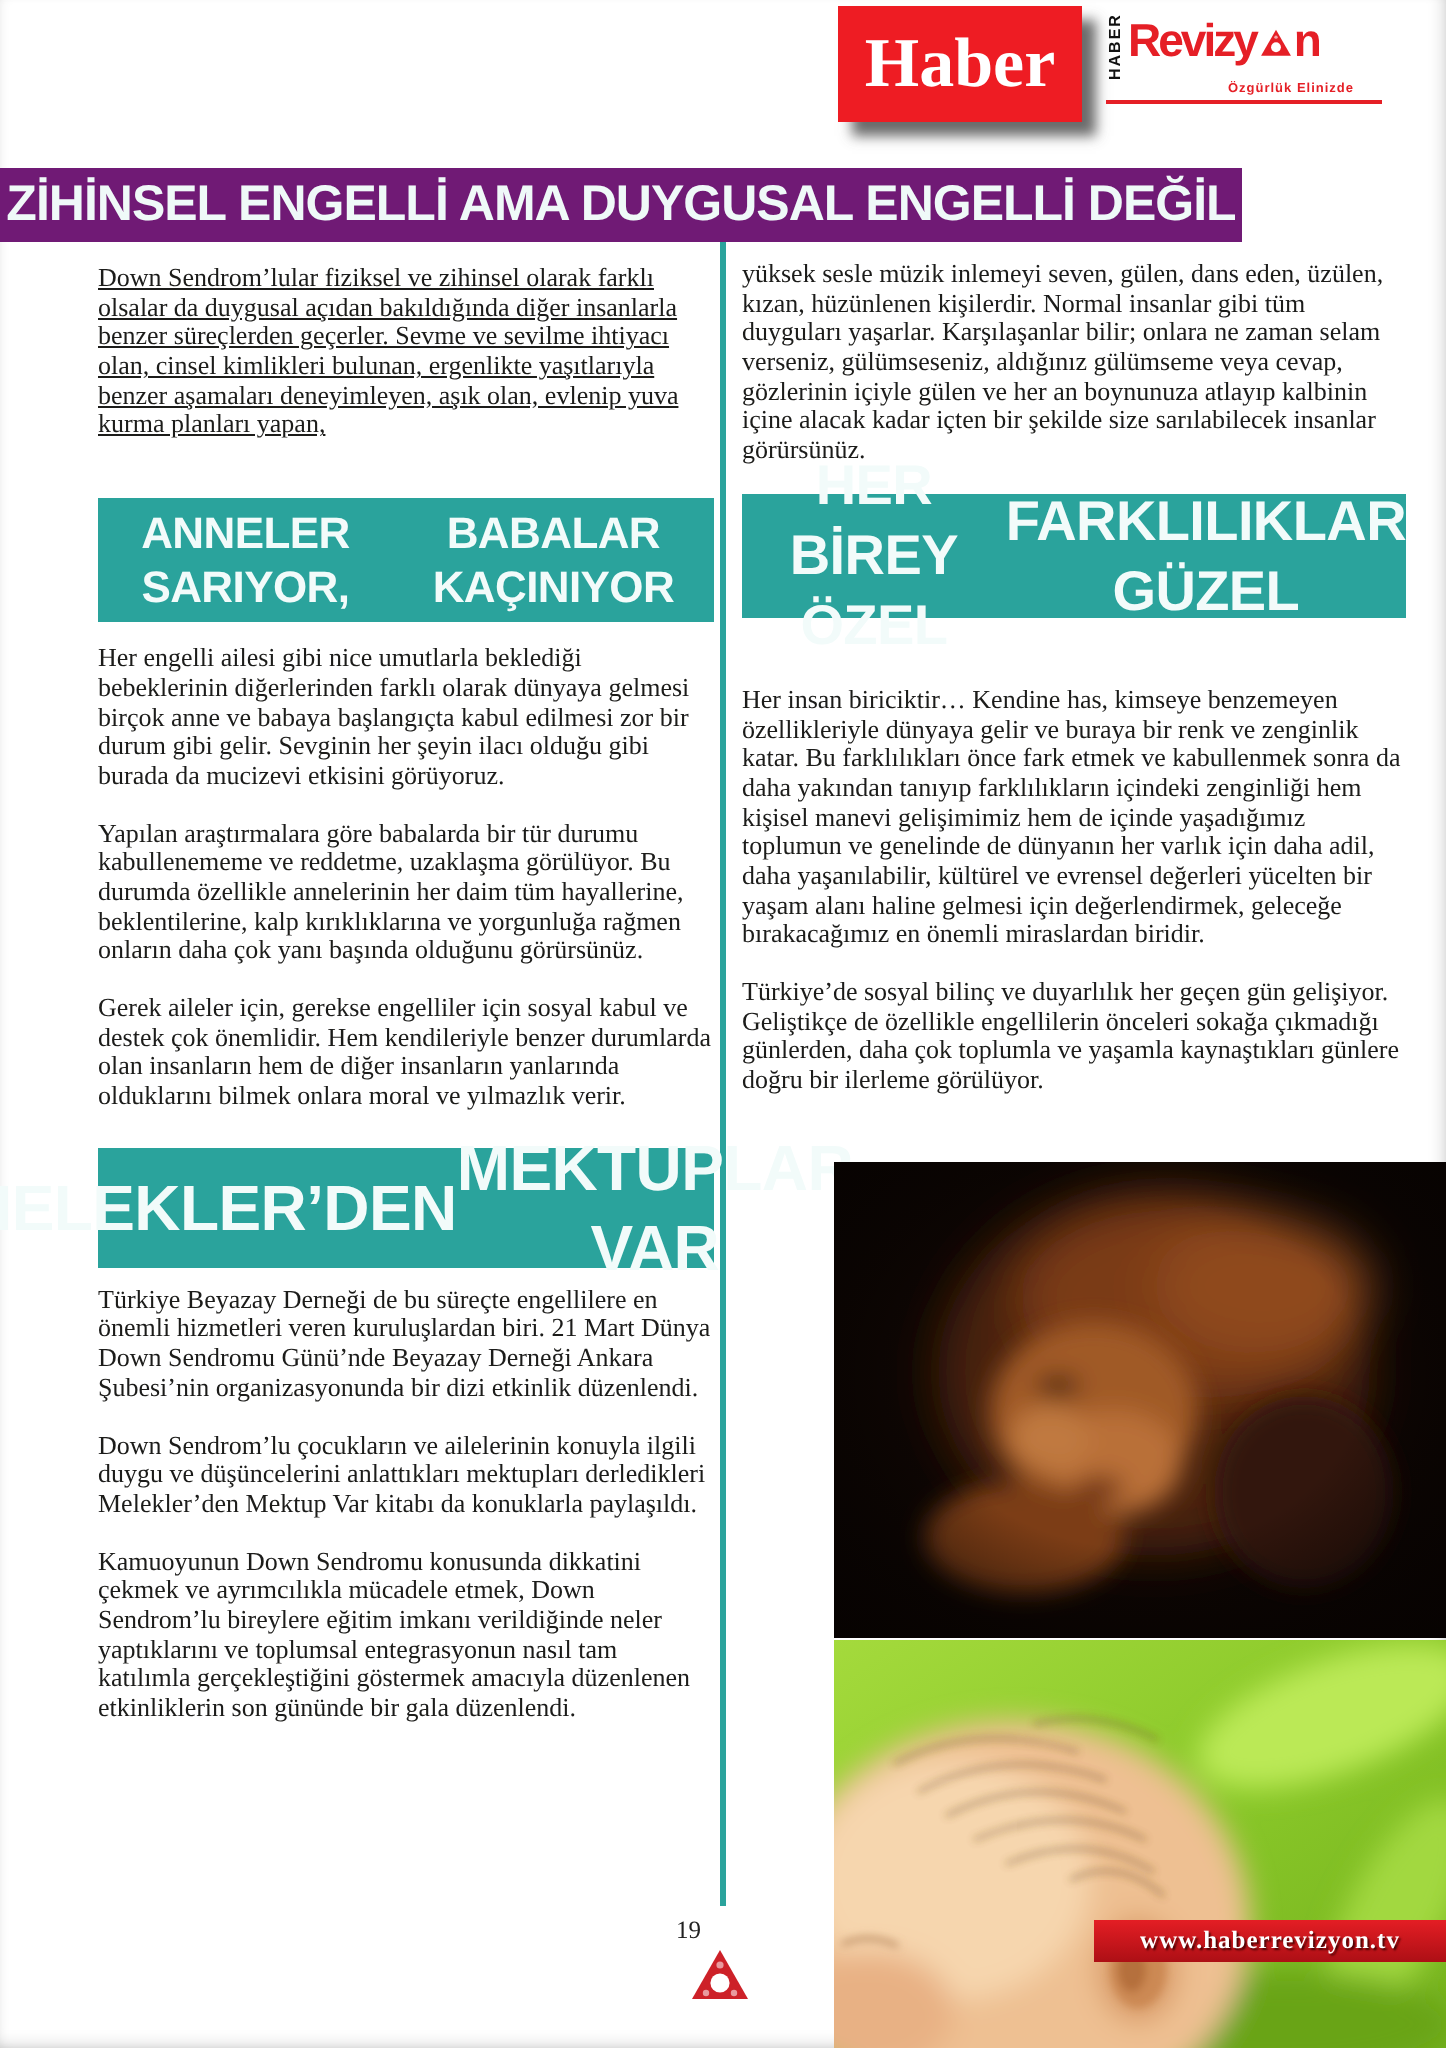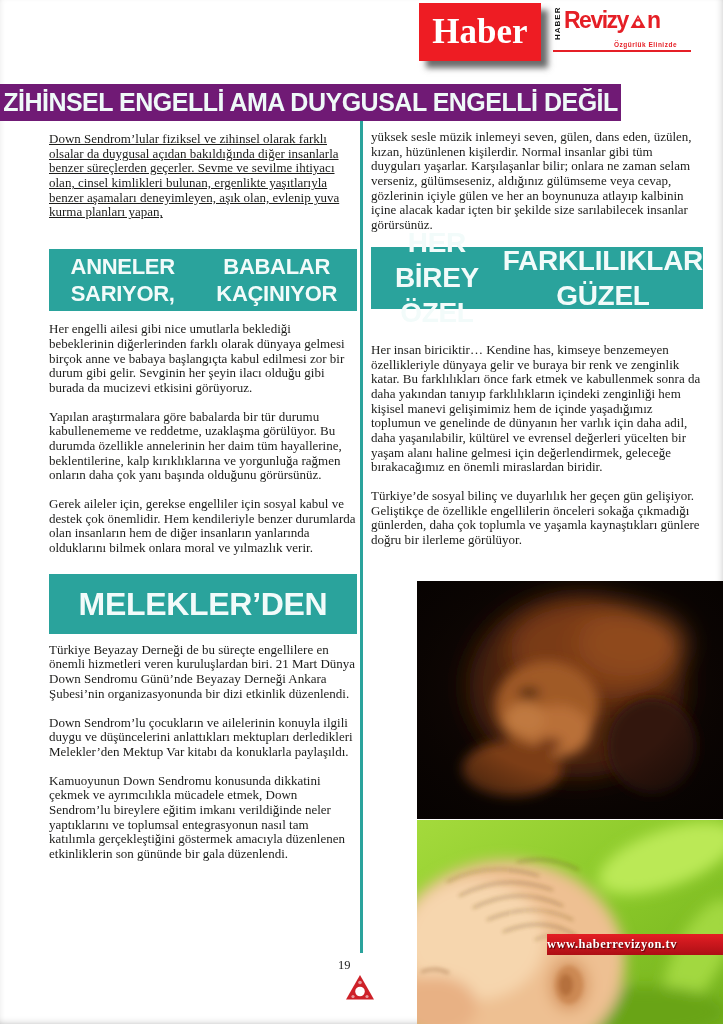--- a/index.html
+++ b/index.html
@@ -64,23 +64,23 @@
   .photo{position:absolute;display:block;}
   .photo-sepia{left:417px;top:581px;}
   .photo-green{left:417px;top:820px;}
   
   .page-num{
     position:absolute;left:338px;top:958px;width:44px;text-align:left;
     font-size:12.5px;color:#222;
   }
   .footer-logo{position:absolute;left:345px;top:974px;}
   .site-bar{
-    position:absolute;left:547px;top:934px;width:176px;height:21px;z-index:5;
+    position:absolute;left:547px;top:960px;width:176px;height:21px;z-index:5;
     background:linear-gradient(#e41e24,#ad0f15);
-    display:flex;align-items:center;justify-content:flex-start;
+    display:flex;align-items:center;justify-content:center;
     color:#fff;font-family:"Liberation Serif",serif;font-weight:bold;font-size:12.5px;
     letter-spacing:.5px;text-shadow:1px 1px 1px rgba(60,0,0,.9);
   }
 </style>
 </head>
 <body>
 
 <div class="page">
 
   <div class="haber-box">
@@ -116,20 +116,21 @@
     <div class="heading-box hb1">
       <span>ANNELER SARIYOR,</span>
       <span>BABALAR KAÇINIYOR</span>
     </div>
     <p>Her engelli ailesi gibi nice umutlarla beklediği bebeklerinin diğerlerinden farklı olarak dünyaya gelmesi birçok anne ve babaya başlangıçta kabul edilmesi zor bir durum gibi gelir. Sevginin her şeyin ilacı olduğu gibi burada da mucizevi etkisini görüyoruz.</p>
     <p>Yapılan araştırmalara göre babalarda bir tür durumu kabullenememe ve reddetme, uzaklaşma görülüyor. Bu durumda özellikle annelerinin her daim tüm hayallerine, beklentilerine, kalp kırıklıklarına ve yorgunluğa rağmen onların daha çok yanı başında olduğunu görürsünüz.</p>
     <p>Gerek aileler için, gerekse engelliler için sosyal kabul ve destek çok önemlidir. Hem kendileriyle benzer durumlarda olan insanların hem de diğer insanların yanlarında olduklarını bilmek onlara moral ve yılmazlık verir.</p>
 
     <div class="heading-box hb2">
       <span>MELEKLER’DEN</span>
+      <span>MEKTUPLAR VAR</span>
     </div>
     <p>Türkiye Beyazay Derneği de bu süreçte engellilere en önemli hizmetleri veren kuruluşlardan biri. 21 Mart Dünya Down Sendromu Günü’nde Beyazay Derneği Ankara Şubesi’nin organizasyonunda bir dizi etkinlik düzenlendi.</p>
     <p>Down Sendrom’lu çocukların ve ailelerinin konuyla ilgili duygu ve düşüncelerini anlattıkları mektupları derledikleri Melekler’den Mektup Var kitabı da konuklarla paylaşıldı.</p>
     <p>Kamuoyunun Down Sendromu konusunda dikkatini çekmek ve ayrımcılıkla mücadele etmek, Down Sendrom’lu bireylere eğitim imkanı verildiğinde neler yaptıklarını ve toplumsal entegrasyonun nasıl tam katılımla gerçekleştiğini göstermek amacıyla düzenlenen etkinliklerin son gününde bir gala düzenlendi.</p>
   </div>
 
   <div class="col col-right">
     <p class="intro">yüksek sesle müzik inlemeyi seven, gülen, dans eden, üzülen, kızan, hüzünlenen kişilerdir. Normal insanlar gibi tüm duyguları yaşarlar. Karşılaşanlar bilir; onlara ne zaman selam verseniz, gülümseseniz, aldığınız gülümseme veya cevap, gözlerinin içiyle gülen ve her an boynunuza atlayıp kalbinin içine alacak kadar içten bir şekilde size sarılabilecek insanlar görürsünüz.</p>
 
     <div class="heading-box hb3">

